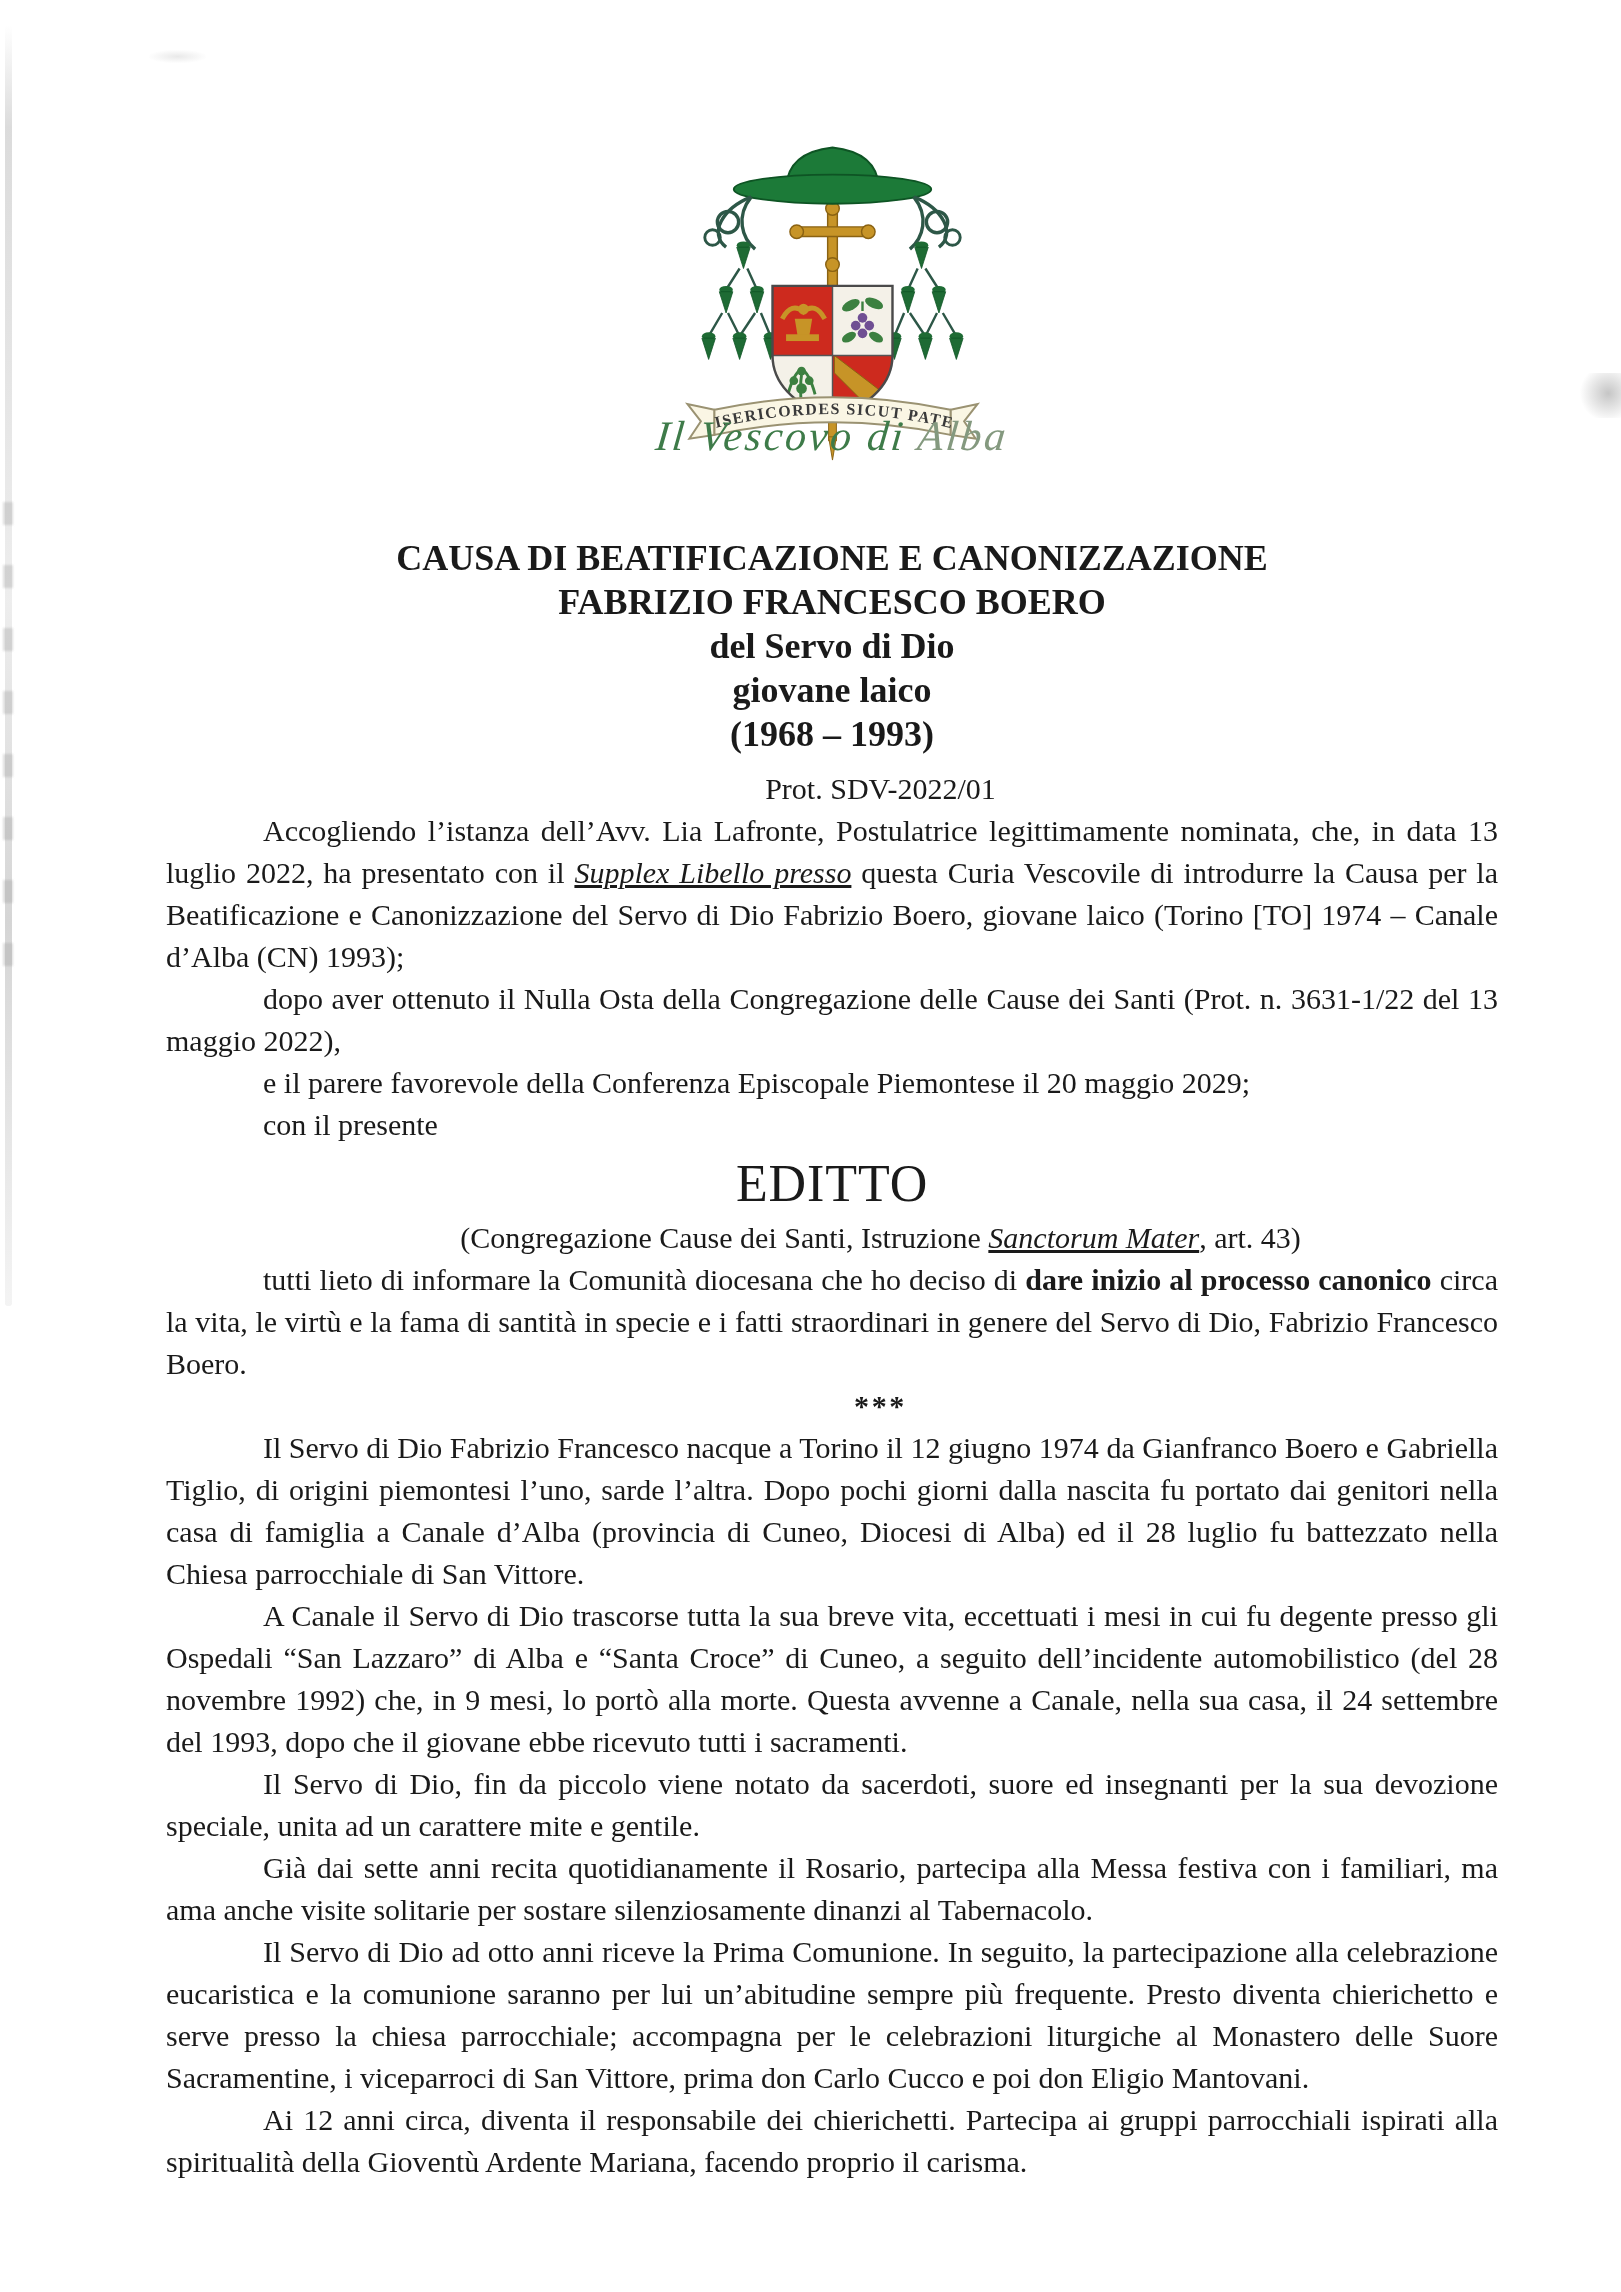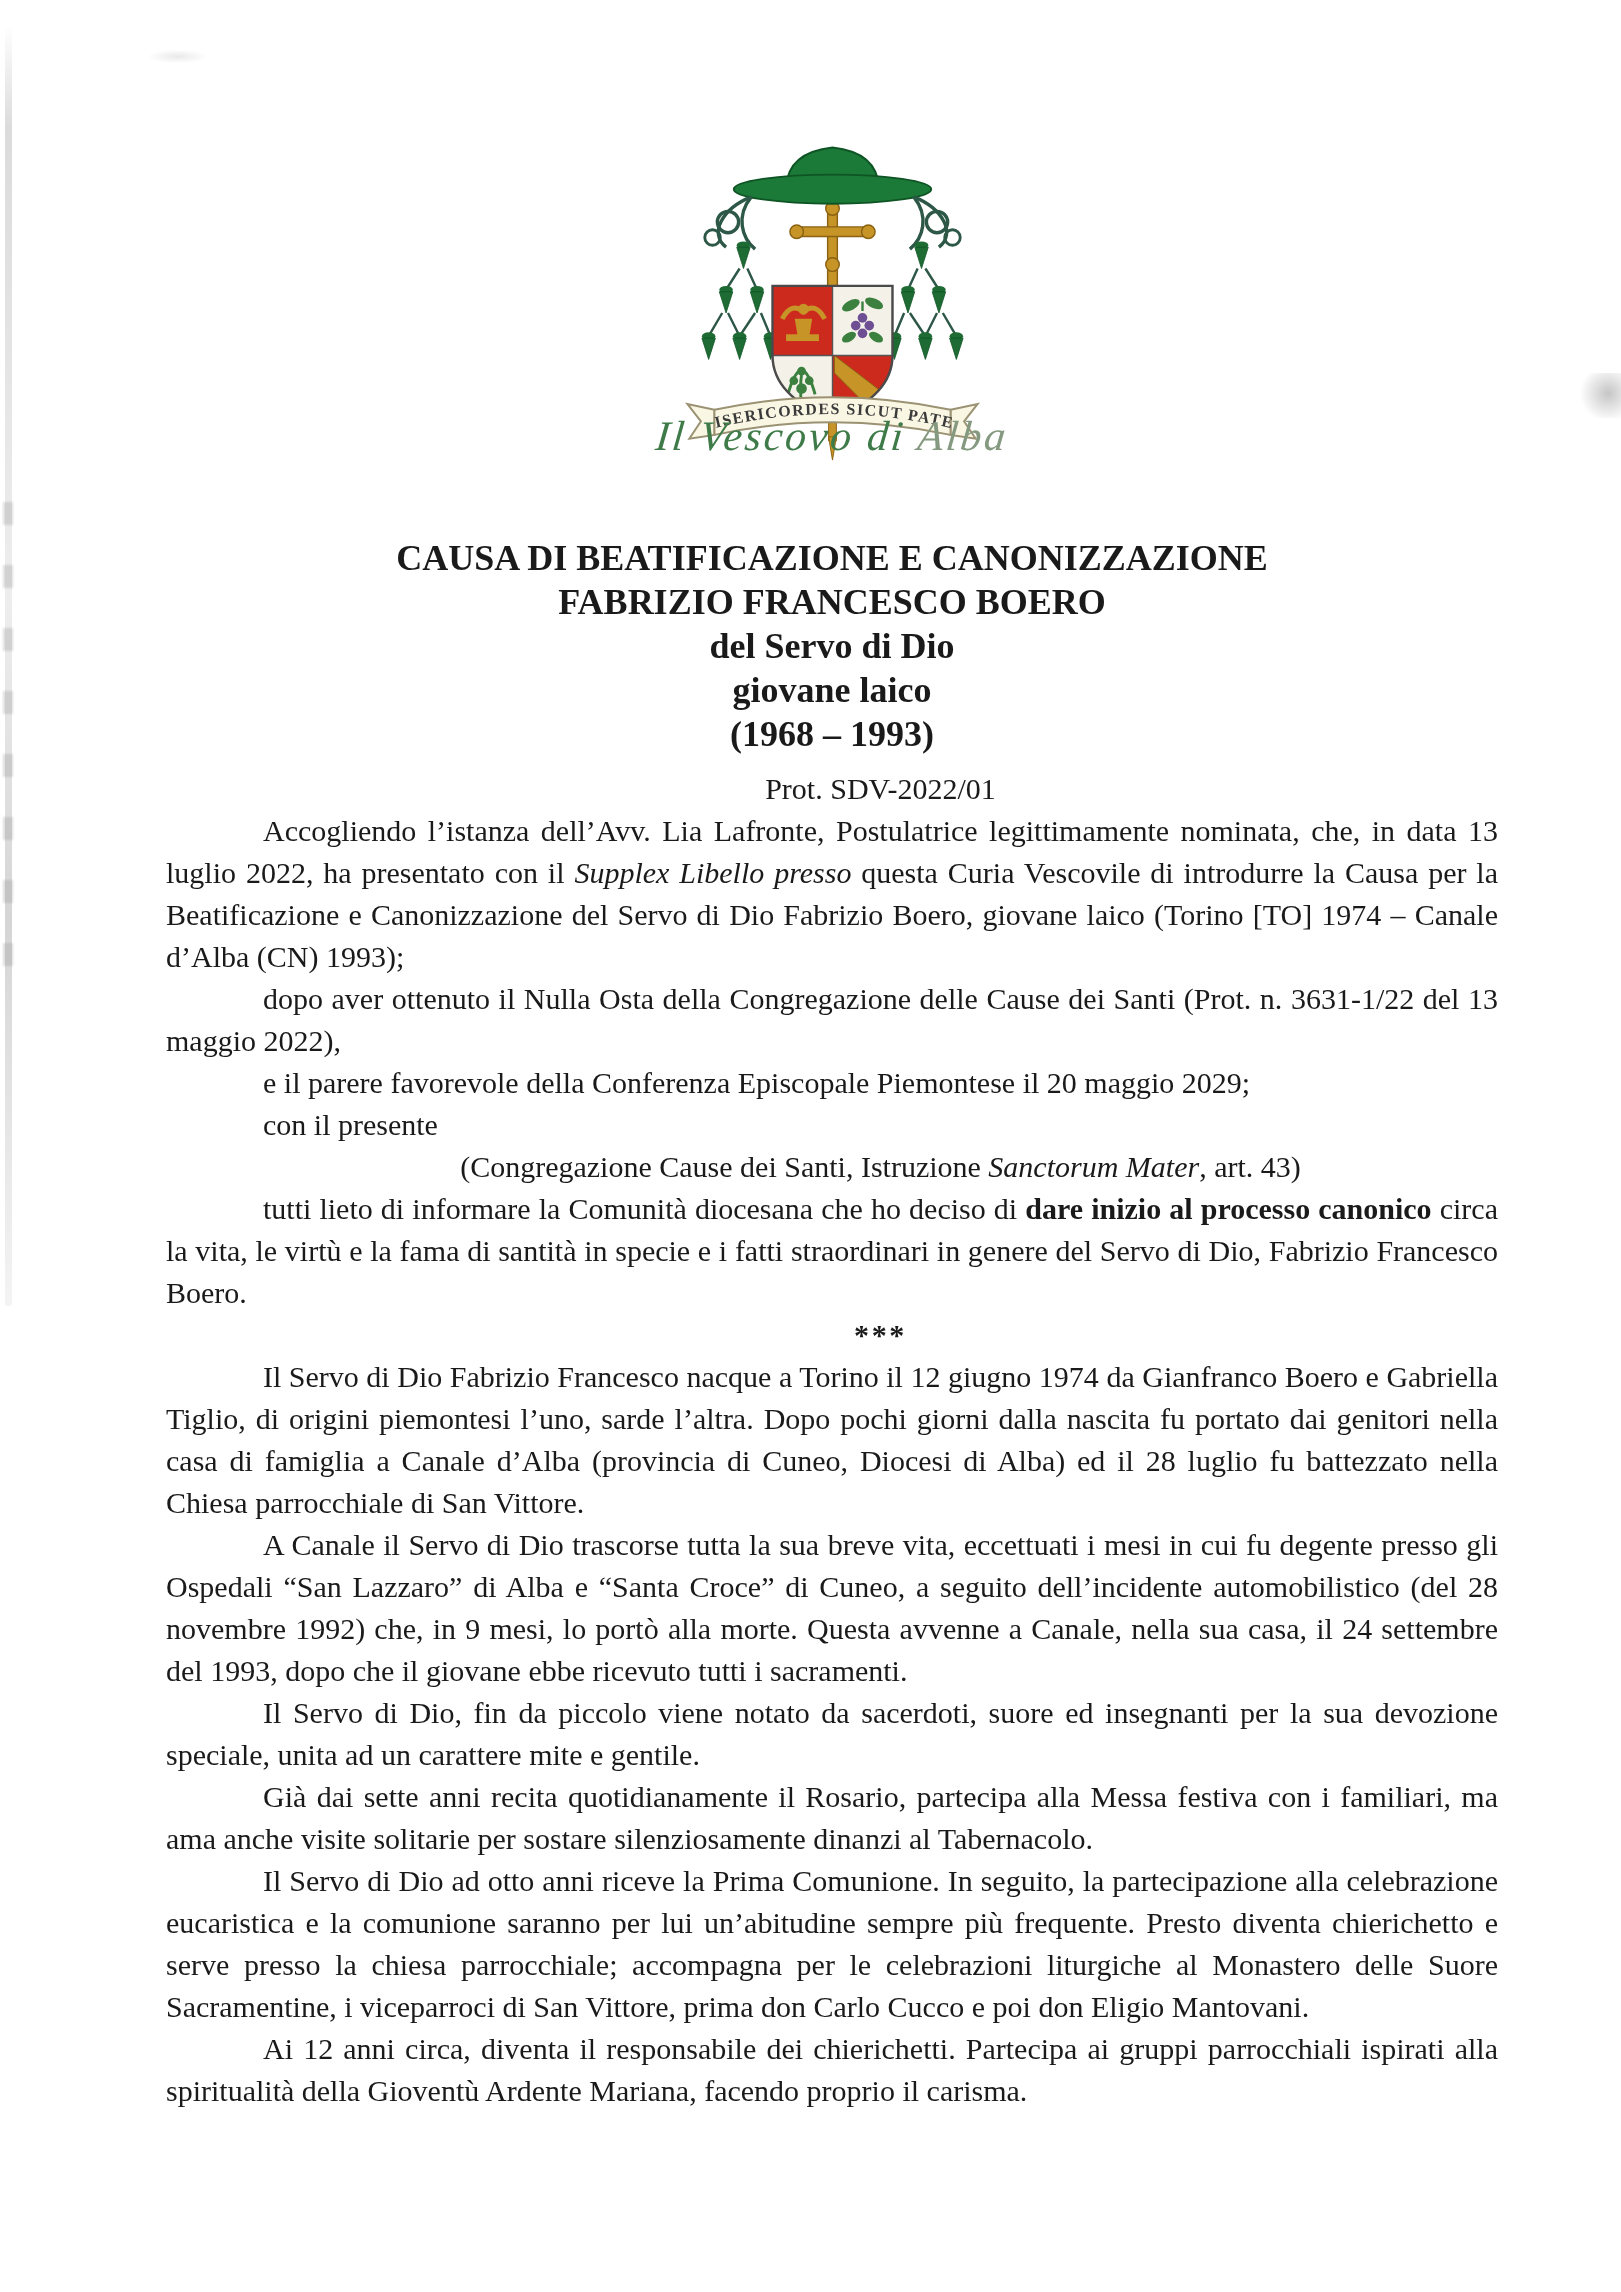--- a/index.html
+++ b/index.html
@@ -57,21 +57,21 @@
   }
   .body-block p{margin:0;text-indent:97px;}
   .protocol{margin:0 0 5.4px 0;text-indent:0;text-align:center;}
   .edict-heading{
     margin:9px 0 5.4px 0;text-align:center;
     font-size:52px;line-height:57px;font-weight:normal;letter-spacing:0.9px;
     text-indent:0;
   }
   .edict-reference{margin:0 0 1.8px 0;text-align:center;text-indent:0;}
   .separator{margin:0;text-align:center;text-indent:0;letter-spacing:2.7px;font-weight:bold;}
-  .seg-i{font-style:italic;}
+  .seg-i{font-style:italic;text-decoration:underline;}
   .seg-b{font-weight:bold;}
 </style>
 </head>
 <body>
 
 <div id="page">
 
   <div class="artifact-left"></div>
   <div class="artifact-left2"></div>
   <div class="artifact-right"></div>
@@ -194,20 +194,21 @@
   <div class="body-block">
     <p class="protocol">Prot. SDV-2022/01</p>
 
     <div>
         <p><span>Accogliendo l’istanza dell’Avv. Lia Lafronte, Postulatrice legittimamente nominata, che, in data 13 luglio 2022, ha presentato con il </span><span class="seg-i">Supplex Libello presso</span><span> questa Curia Vescovile di introdurre la Causa per la Beatificazione e Canonizzazione del Servo di Dio Fabrizio Boero, giovane laico (Torino [TO] 1974 – Canale d’Alba (CN) 1993);</span></p>
         <p><span>dopo aver ottenuto il Nulla Osta della Congregazione delle Cause dei Santi (Prot. n. 3631-1/22 del 13 maggio 2022),</span></p>
         <p><span>e il parere favorevole della Conferenza Episcopale Piemontese il 20 maggio 2029;</span></p>
         <p><span>con il presente</span></p>
       </div>
 
+    <h2 class="edict-heading">EDITTO</h2>
 
     <p class="edict-reference"><span>(Congregazione Cause dei Santi, Istruzione </span><span class="seg-i">Sanctorum Mater</span><span>, art. 43)</span></p>
 
     <p><span>tutti lieto di informare la Comunità diocesana che ho deciso di </span><span class="seg-b">dare inizio al processo canonico</span><span> circa la vita, le virtù e la fama di santità in specie e i fatti straordinari in genere del Servo di Dio, Fabrizio Francesco Boero.</span></p>
 
     <p class="separator">***</p>
 
     <div>
         <p><span>Il Servo di Dio Fabrizio Francesco nacque a Torino il 12 giugno 1974 da Gianfranco Boero e Gabriella Tiglio, di origini piemontesi l’uno, sarde l’altra. Dopo pochi giorni dalla nascita fu portato dai genitori nella casa di famiglia a Canale d’Alba (provincia di Cuneo, Diocesi di Alba) ed il 28 luglio fu battezzato nella Chiesa parrocchiale di San Vittore.</span></p>
         <p><span>A Canale il Servo di Dio trascorse tutta la sua breve vita, eccettuati i mesi in cui fu degente presso gli Ospedali “San Lazzaro” di Alba e “Santa Croce” di Cuneo, a seguito dell’incidente automobilistico (del 28 novembre 1992) che, in 9 mesi, lo portò alla morte. Questa avvenne a Canale, nella sua casa, il 24 settembre del 1993, dopo che il giovane ebbe ricevuto tutti i sacramenti.</span></p>

